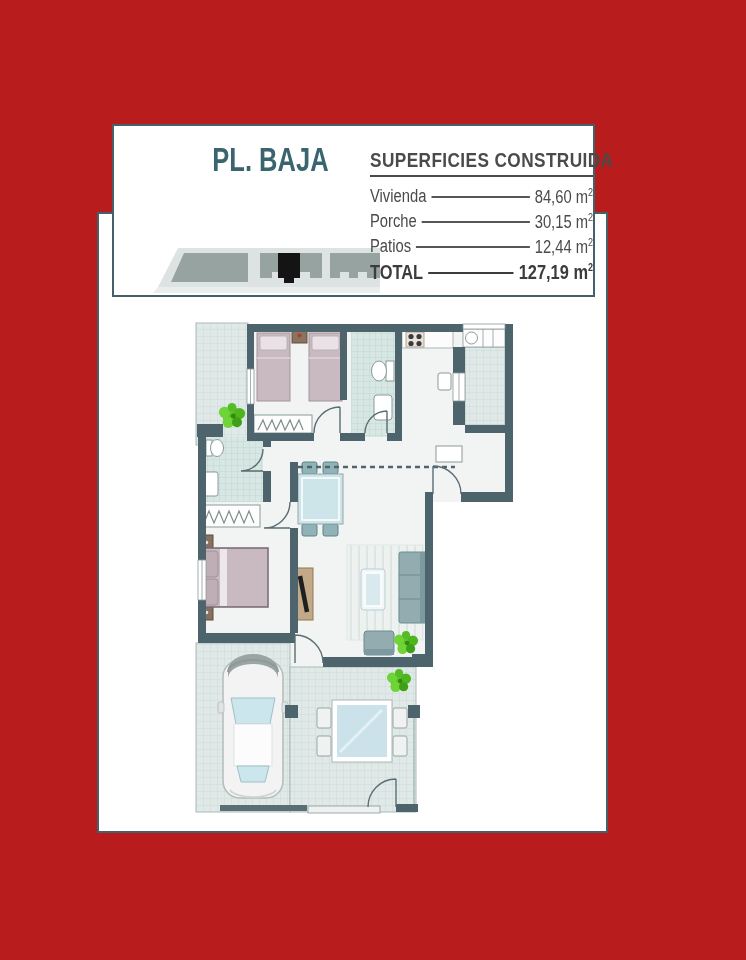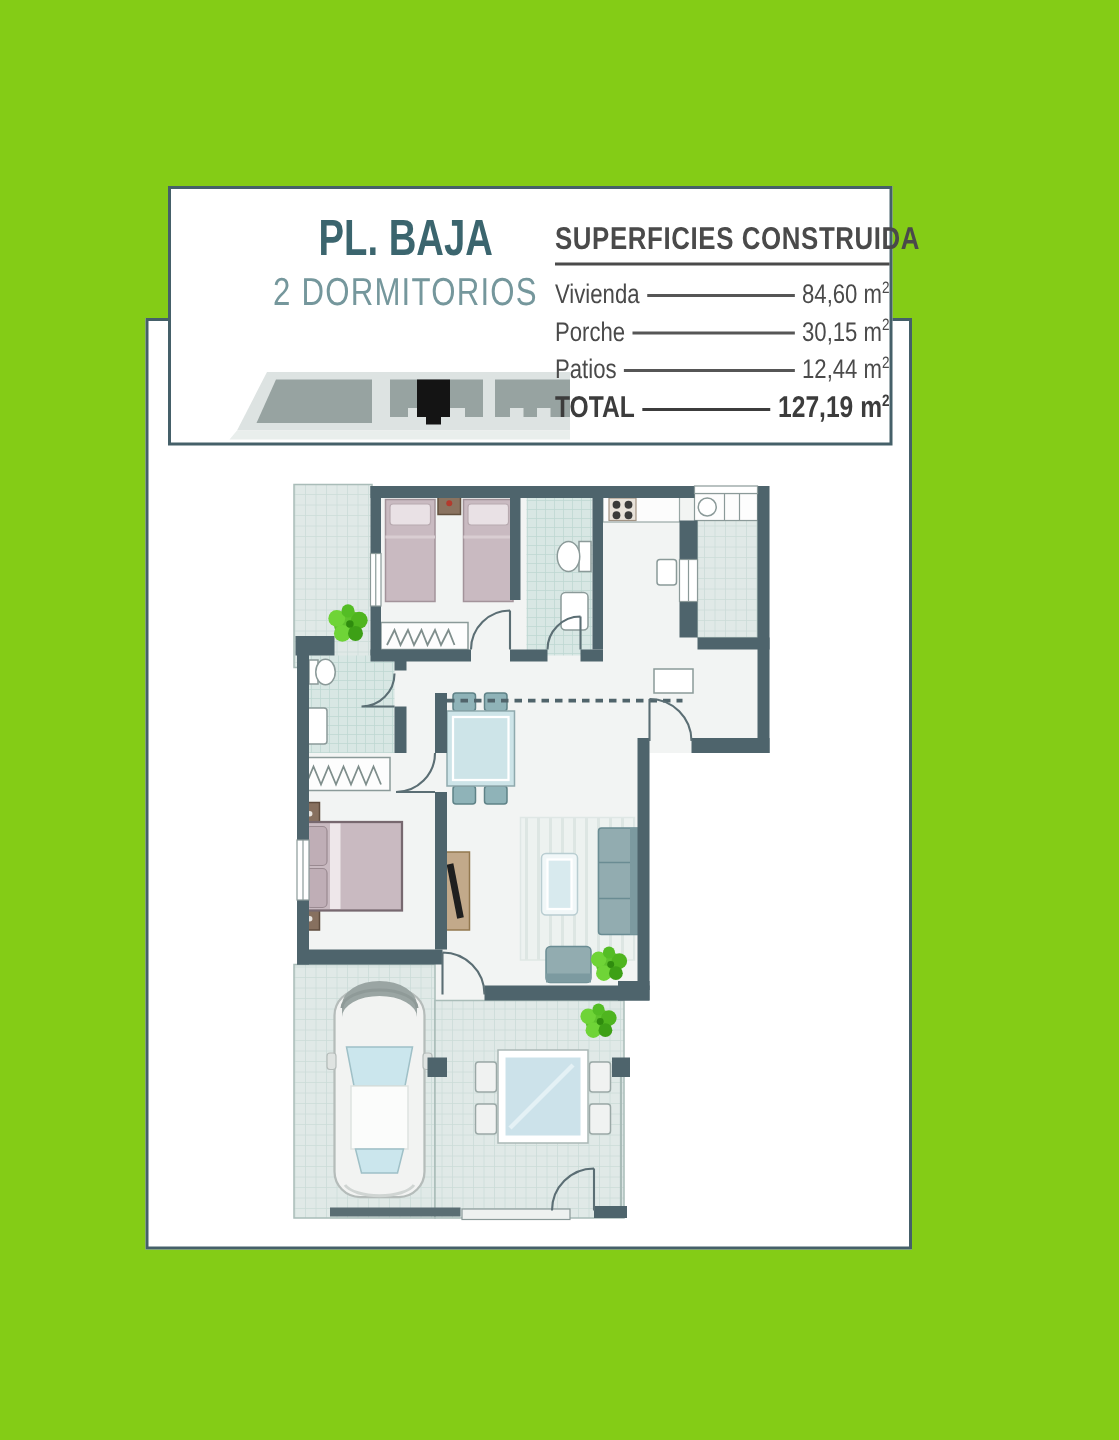--- a/index.html
+++ b/index.html
@@ -1,16 +1,16 @@
 <!DOCTYPE html>
 <html><head>
 <meta charset="utf-8">
 <style>
   html,body{margin:0;padding:0;background:#ffffff;}
-  .page{position:relative;width:746px;height:960px;background:#84cc16;overflow:hidden;
+  .page{position:relative;width:746px;height:960px;background:#b91c1c;overflow:hidden;
         font-family:"Liberation Sans",sans-serif;}
   
   .plan-frame{position:absolute;left:97px;top:212px;width:507px;height:617px;
               border:2px solid #456069;background:#ffffff;}
   
   .header-box{position:absolute;left:112px;top:124px;width:479px;height:169px;
               border:2px solid #456069;background:#ffffff;z-index:3;}
   .title-col{position:absolute;left:8px;top:16px;width:296px;text-align:center;}
   .pl-title{font-size:34px;font-weight:700;color:#3b656e;letter-spacing:0px;
             display:inline-block;transform:scaleX(.75);transform-origin:center;white-space:nowrap;line-height:1.05;}
@@ -34,21 +34,20 @@
 </head>
 <body>
 
 <div class="page">
 
   <div class="plan-frame"></div>
 
   <div class="header-box">
     <div class="title-col">
       <div><span class="pl-title">PL. BAJA</span></div>
-      <div><span class="pl-sub">2 DORMITORIOS</span></div>
 
       <svg class="site-svg" width="240" height="52" viewBox="0 0 240 52">
         <polygon points="34,2 236,2 236,41 14,41" fill="#dde3e2"></polygon>
         <polygon points="14,41 236,41 236,47 9,47" fill="#e9eeec"></polygon>
         <polygon points="40,7 104,7 104,36 27,36" fill="#97a3a1"></polygon>
         <rect x="116" y="7" width="62" height="25" fill="#97a3a1"></rect>
         <rect x="128" y="26" width="10" height="7" fill="#dde3e2"></rect>
         <rect x="156" y="26" width="10" height="7" fill="#dde3e2"></rect>
         <polygon points="134,7 156,7 156,32 150,32 150,37 140,37 140,32 134,32" fill="#141414"></polygon>
         <rect x="186" y="7" width="50" height="25" fill="#97a3a1"></rect>

